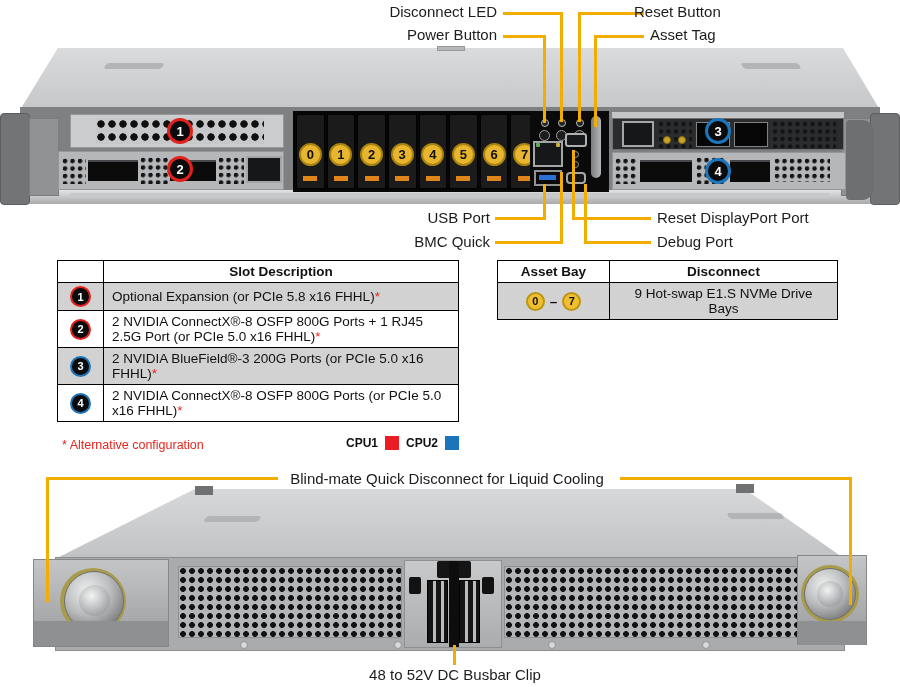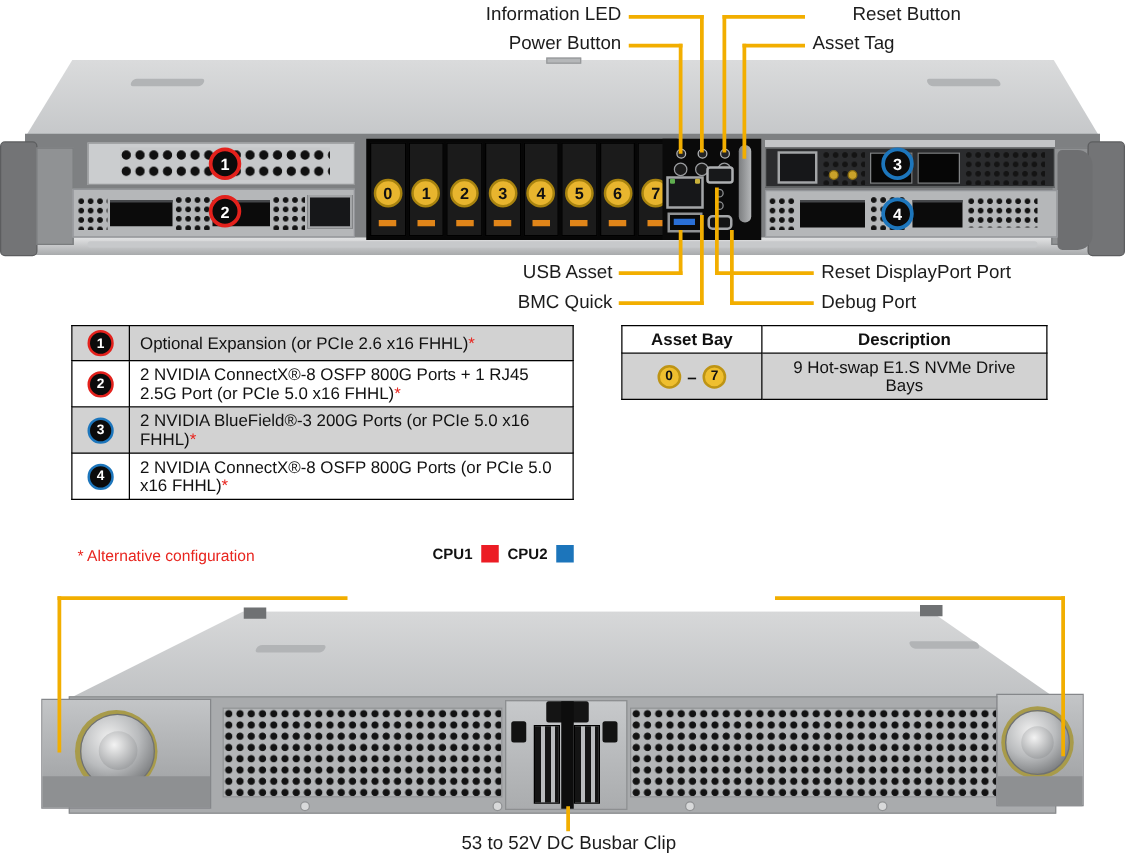--- a/index.html
+++ b/index.html
@@ -219,34 +219,38 @@
   <div class="cl" style="left:594px;top:35px;width:3px;height:92px;"></div>
   <div class="cl" style="left:543px;top:184px;width:3px;height:36px;"></div>
   <div class="cl" style="left:495px;top:217px;width:51px;height:3px;"></div>
   <div class="cl" style="left:560px;top:172px;width:3px;height:72px;"></div>
   <div class="cl" style="left:495px;top:241px;width:68px;height:3px;"></div>
   <div class="cl" style="left:572px;top:150px;width:3px;height:70px;"></div>
   <div class="cl" style="left:572px;top:217px;width:79px;height:3px;"></div>
   <div class="cl" style="left:584px;top:184px;width:3px;height:60px;"></div>
   <div class="cl" style="left:584px;top:241px;width:67px;height:3px;"></div>
 
-  <div class="lbl" style="right:403px;top:3px;">Information LED</div>
+  <div class="lbl" style="right:403px;top:3px;">Disconnect LED</div>
   <div class="lbl" style="right:403px;top:26px;">Power Button</div>
-  <div class="lbl" style="left:682px;top:3px;">Reset Button</div>
+  <div class="lbl" style="left:634px;top:3px;">Reset Button</div>
   <div class="lbl" style="left:650px;top:26px;">Asset Tag</div>
-  <div class="lbl" style="right:410px;top:209px;">USB Asset</div>
+  <div class="lbl" style="right:410px;top:209px;">USB Port</div>
   <div class="lbl" style="right:410px;top:233px;">BMC Quick</div>
   <div class="lbl" style="left:657px;top:209px;">Reset DisplayPort Port</div>
   <div class="lbl" style="left:657px;top:233px;">Debug Port</div>
 
   <table class="abs" style="left:57px;top:260px;width:402px;">
     <tbody>
+        <tr>
+      <th class="badge-cell"></th>
+      <th>Slot Description</th>
+    </tr>
     <tr class="gray">
       <td class="badge-cell"><span class="tbl-badge red">1</span></td>
-      <td><span>Optional Expansion (or PCIe 2.6 x16 FHHL)</span><span class="red-star">*</span></td>
+      <td><span>Optional Expansion (or PCIe 5.8 x16 FHHL)</span><span class="red-star">*</span></td>
     </tr>
     <tr>
       <td class="badge-cell"><span class="tbl-badge red">2</span></td>
       <td><span>2 NVIDIA ConnectX®-8 OSFP 800G Ports + 1 RJ45 2.5G Port (or PCIe 5.0 x16 FHHL)</span><span class="red-star">*</span></td>
     </tr>
     <tr class="gray">
       <td class="badge-cell"><span class="tbl-badge blue">3</span></td>
       <td><span>2 NVIDIA BlueField®-3 200G Ports (or PCIe 5.0 x16 FHHL)</span><span class="red-star">*</span></td>
     </tr>
     <tr>
@@ -261,21 +265,21 @@
     <span>CPU1</span>
     <span class="sw sw-red"></span>
     <span>CPU2</span>
     <span class="sw sw-blue"></span>
   </div>
 
   <table class="abs" style="left:497px;top:260px;width:341px;">
     <tbody>
         <tr>
       <th style="width:112px;">Asset Bay</th>
-      <th>Description</th>
+      <th>Disconnect</th>
     </tr>
     <tr class="gray">
       <td style="text-align:center;">
         <span style="display:inline-flex;align-items:center;gap:5px;justify-content:center;">
           <span class="bay-chip">0</span>
           <b>–</b>
           <span class="bay-chip">7</span>
         </span>
       </td>
       <td style="text-align:center;">9 Hot-swap E1.S NVMe Drive Bays</td>
@@ -320,15 +324,16 @@
     <div class="abs screw" style="left:548px;top:641px;"></div>
     <div class="abs screw" style="left:702px;top:641px;"></div>
   </div>
 
   <div class="cl" style="left:46px;top:477px;width:232px;height:3px;"></div>
   <div class="cl" style="left:46px;top:477px;width:3px;height:125px;"></div>
   <div class="cl" style="left:620px;top:477px;width:232px;height:3px;"></div>
   <div class="cl" style="left:849px;top:477px;width:3px;height:128px;"></div>
   <div class="cl" style="left:453px;top:645px;width:3px;height:20px;"></div>
 
-  <div class="rear-lbl" style="left:345px;top:666px;width:220px;">53 to 52V DC Busbar Clip</div>
+  <div class="rear-lbl" style="left:252px;top:470px;width:390px;">Blind-mate Quick Disconnect for Liquid Cooling</div>
+  <div class="rear-lbl" style="left:345px;top:666px;width:220px;">48 to 52V DC Busbar Clip</div>
 
 </div>
 
 </body></html>

